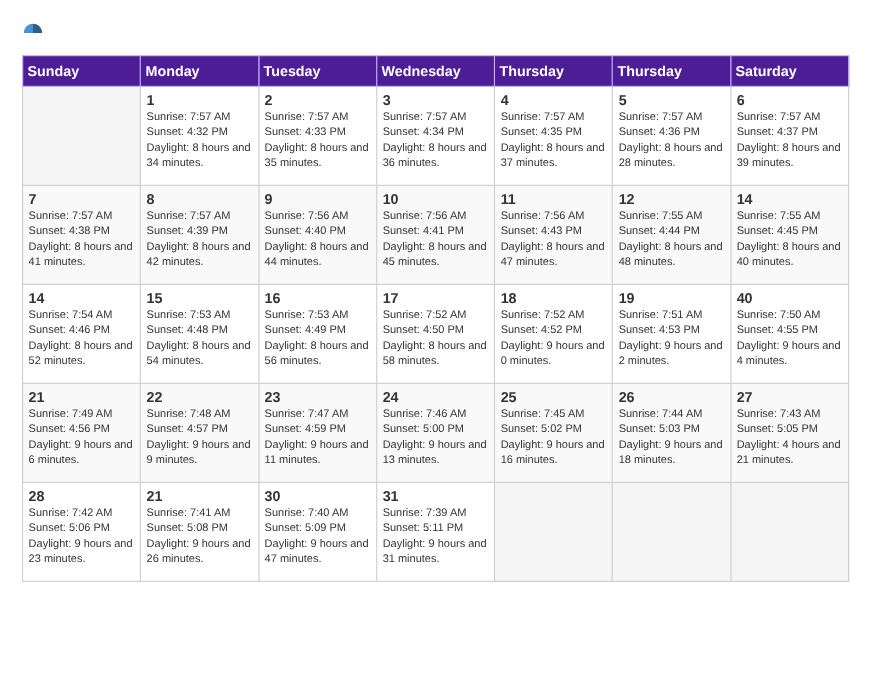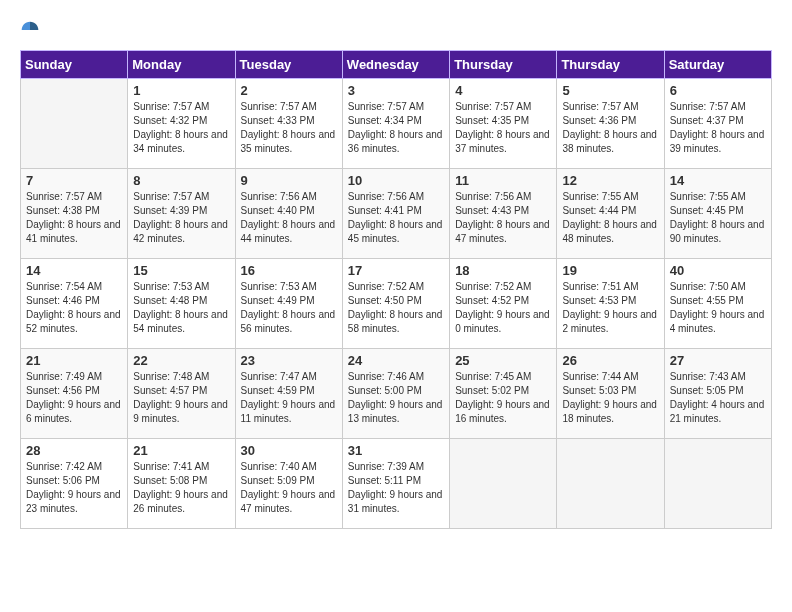--- a/index.html
+++ b/index.html
@@ -140,21 +140,21 @@
           <span>Sunrise: 7:57 AM<br></span>
           <span>Sunset: 4:35 PM<br></span>
           <span>Daylight: 8 hours and 37 minutes.</span>
         </div>
       </td>
         <td>
         <span class="day-number">5</span>
         <div class="day-info">
           <span>Sunrise: 7:57 AM<br></span>
           <span>Sunset: 4:36 PM<br></span>
-          <span>Daylight: 8 hours and 38 minutes.</span>
+          <span>Daylight: 8 hours and 28 minutes.</span>
         </div>
       </td>
         <td>
         <span class="day-number">6</span>
         <div class="day-info">
           <span>Sunrise: 7:57 AM<br></span>
           <span>Sunset: 4:37 PM<br></span>
           <span>Daylight: 8 hours and 39 minutes.</span>
         </div>
       </td>
@@ -206,21 +206,21 @@
           <span>Sunrise: 7:55 AM<br></span>
           <span>Sunset: 4:44 PM<br></span>
           <span>Daylight: 8 hours and 48 minutes.</span>
         </div>
       </td>
         <td>
         <span class="day-number">14</span>
         <div class="day-info">
           <span>Sunrise: 7:55 AM<br></span>
           <span>Sunset: 4:45 PM<br></span>
-          <span>Daylight: 8 hours and 90 minutes.</span>
+          <span>Daylight: 8 hours and 40 minutes.</span>
         </div>
       </td>
       </tr>
       <tr>
         <td>
         <span class="day-number">14</span>
         <div class="day-info">
           <span>Sunrise: 7:54 AM<br></span>
           <span>Sunset: 4:46 PM<br></span>
           <span>Daylight: 8 hours and 52 minutes.</span>

